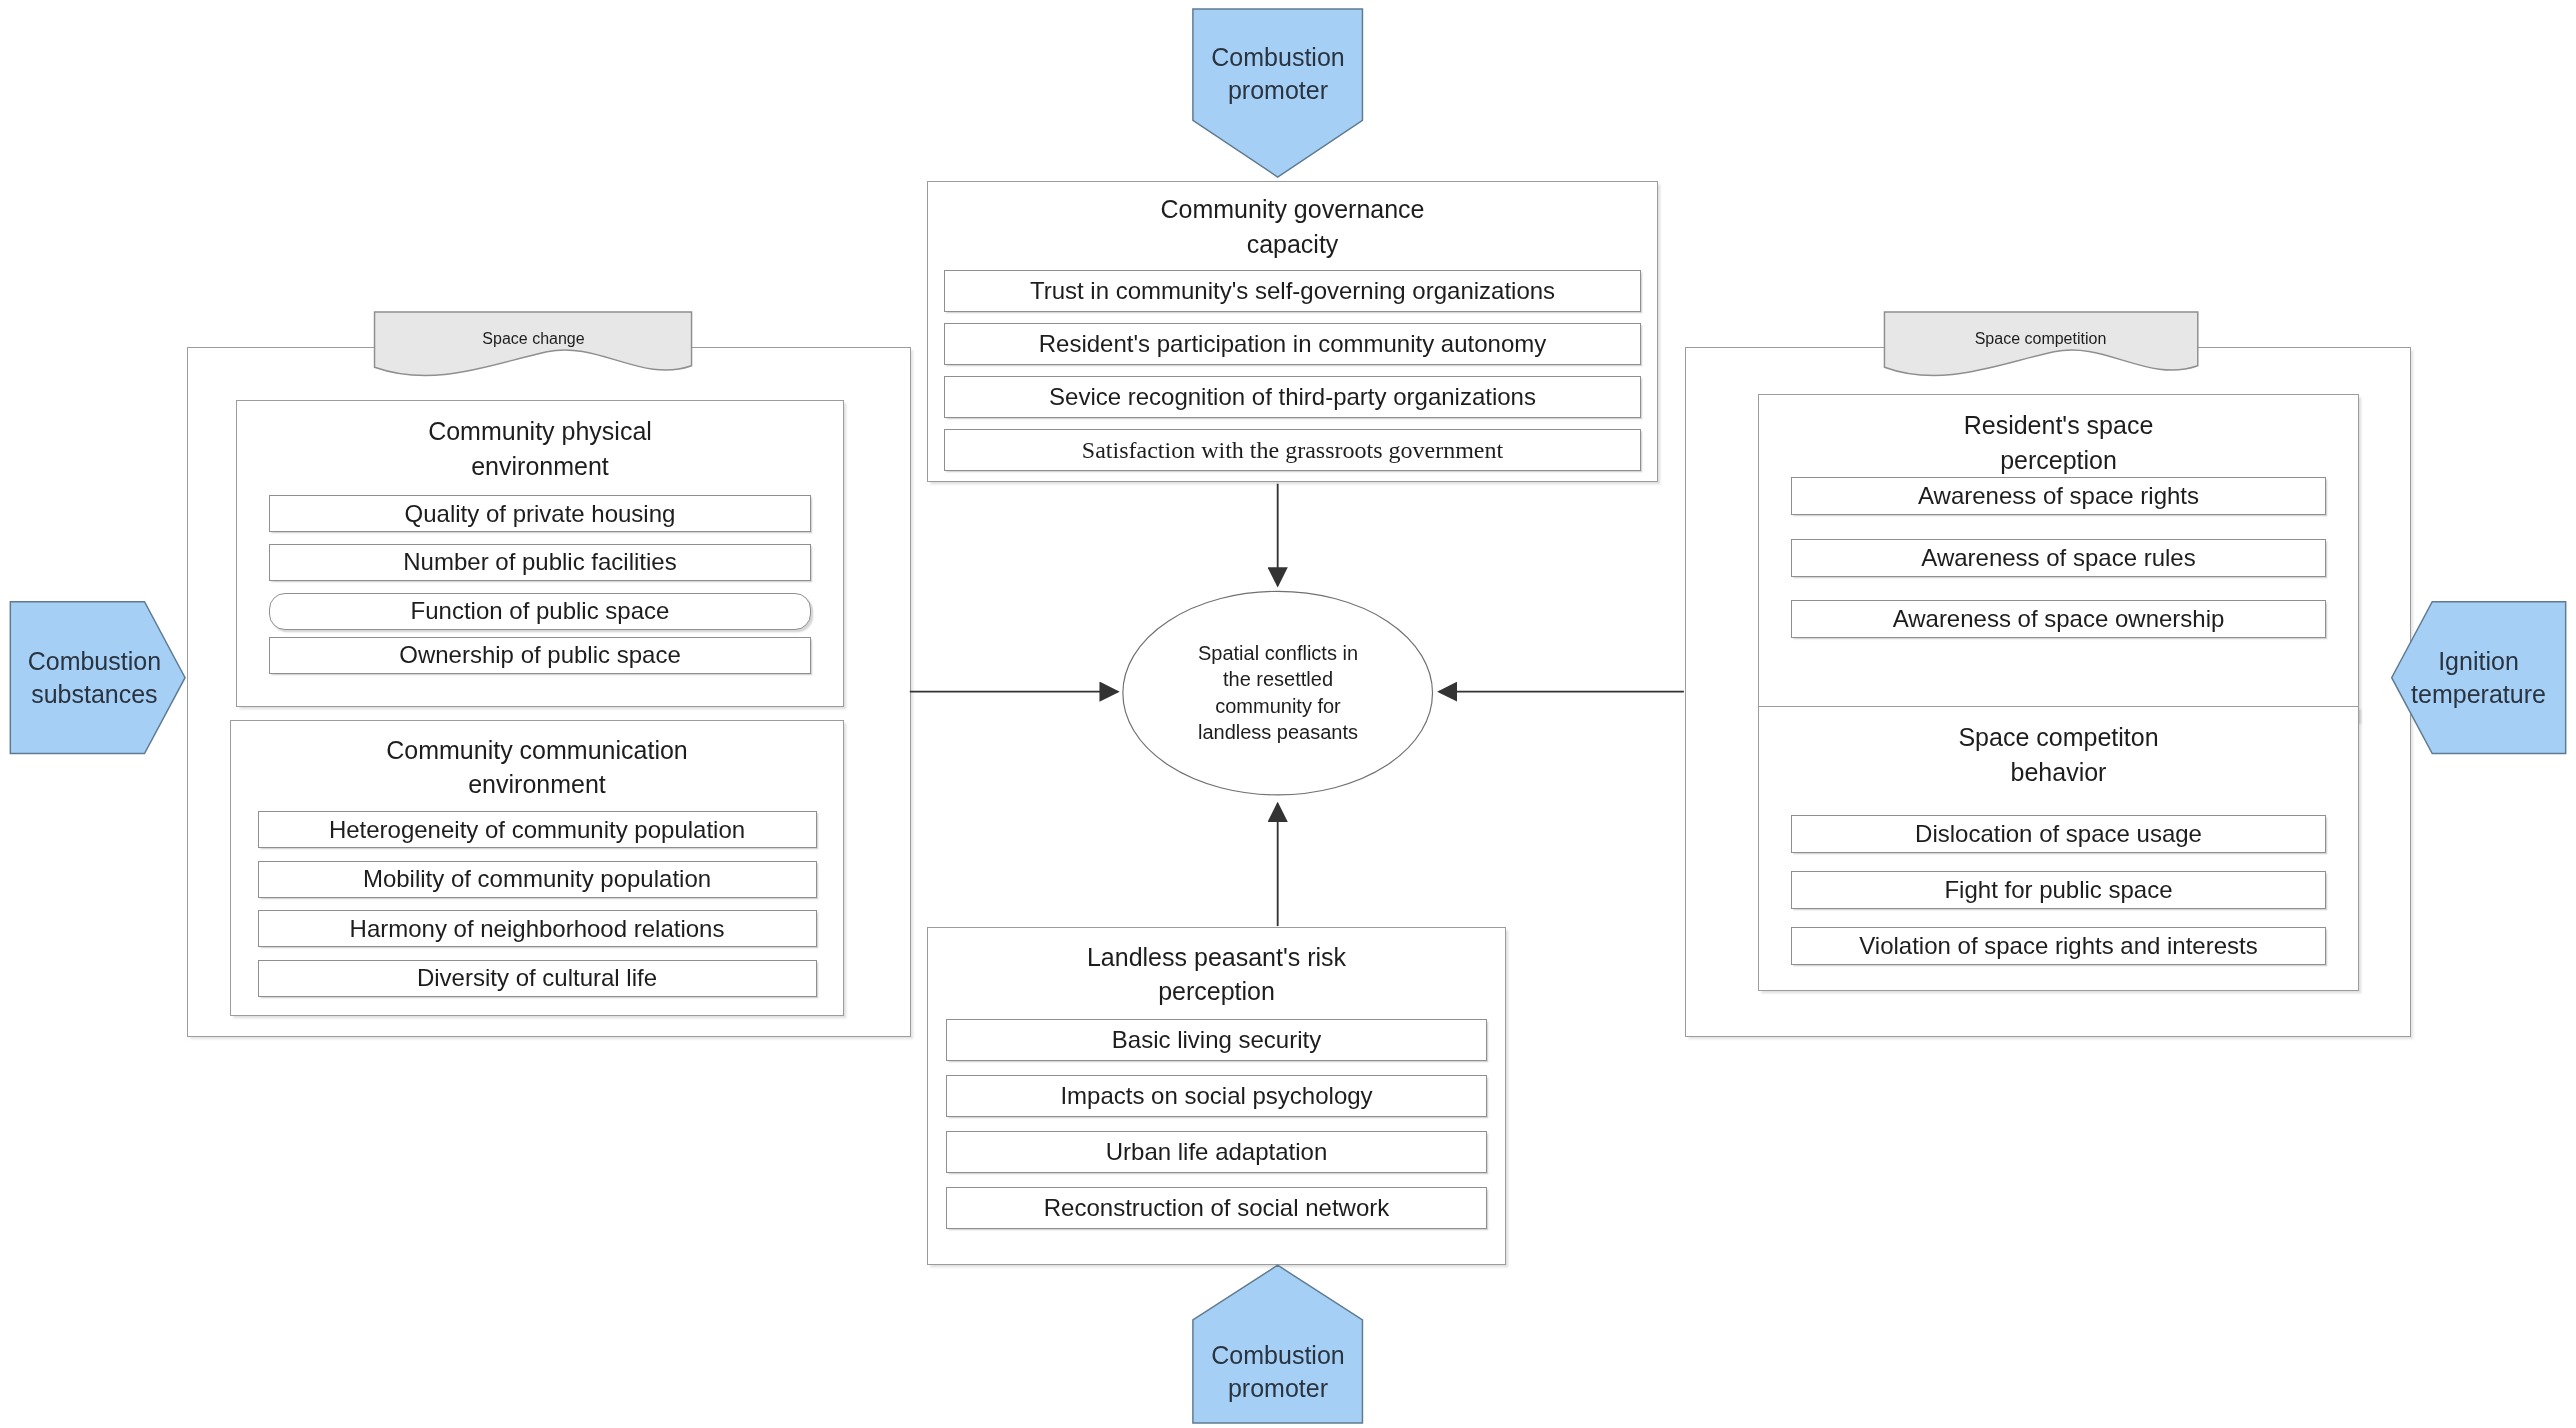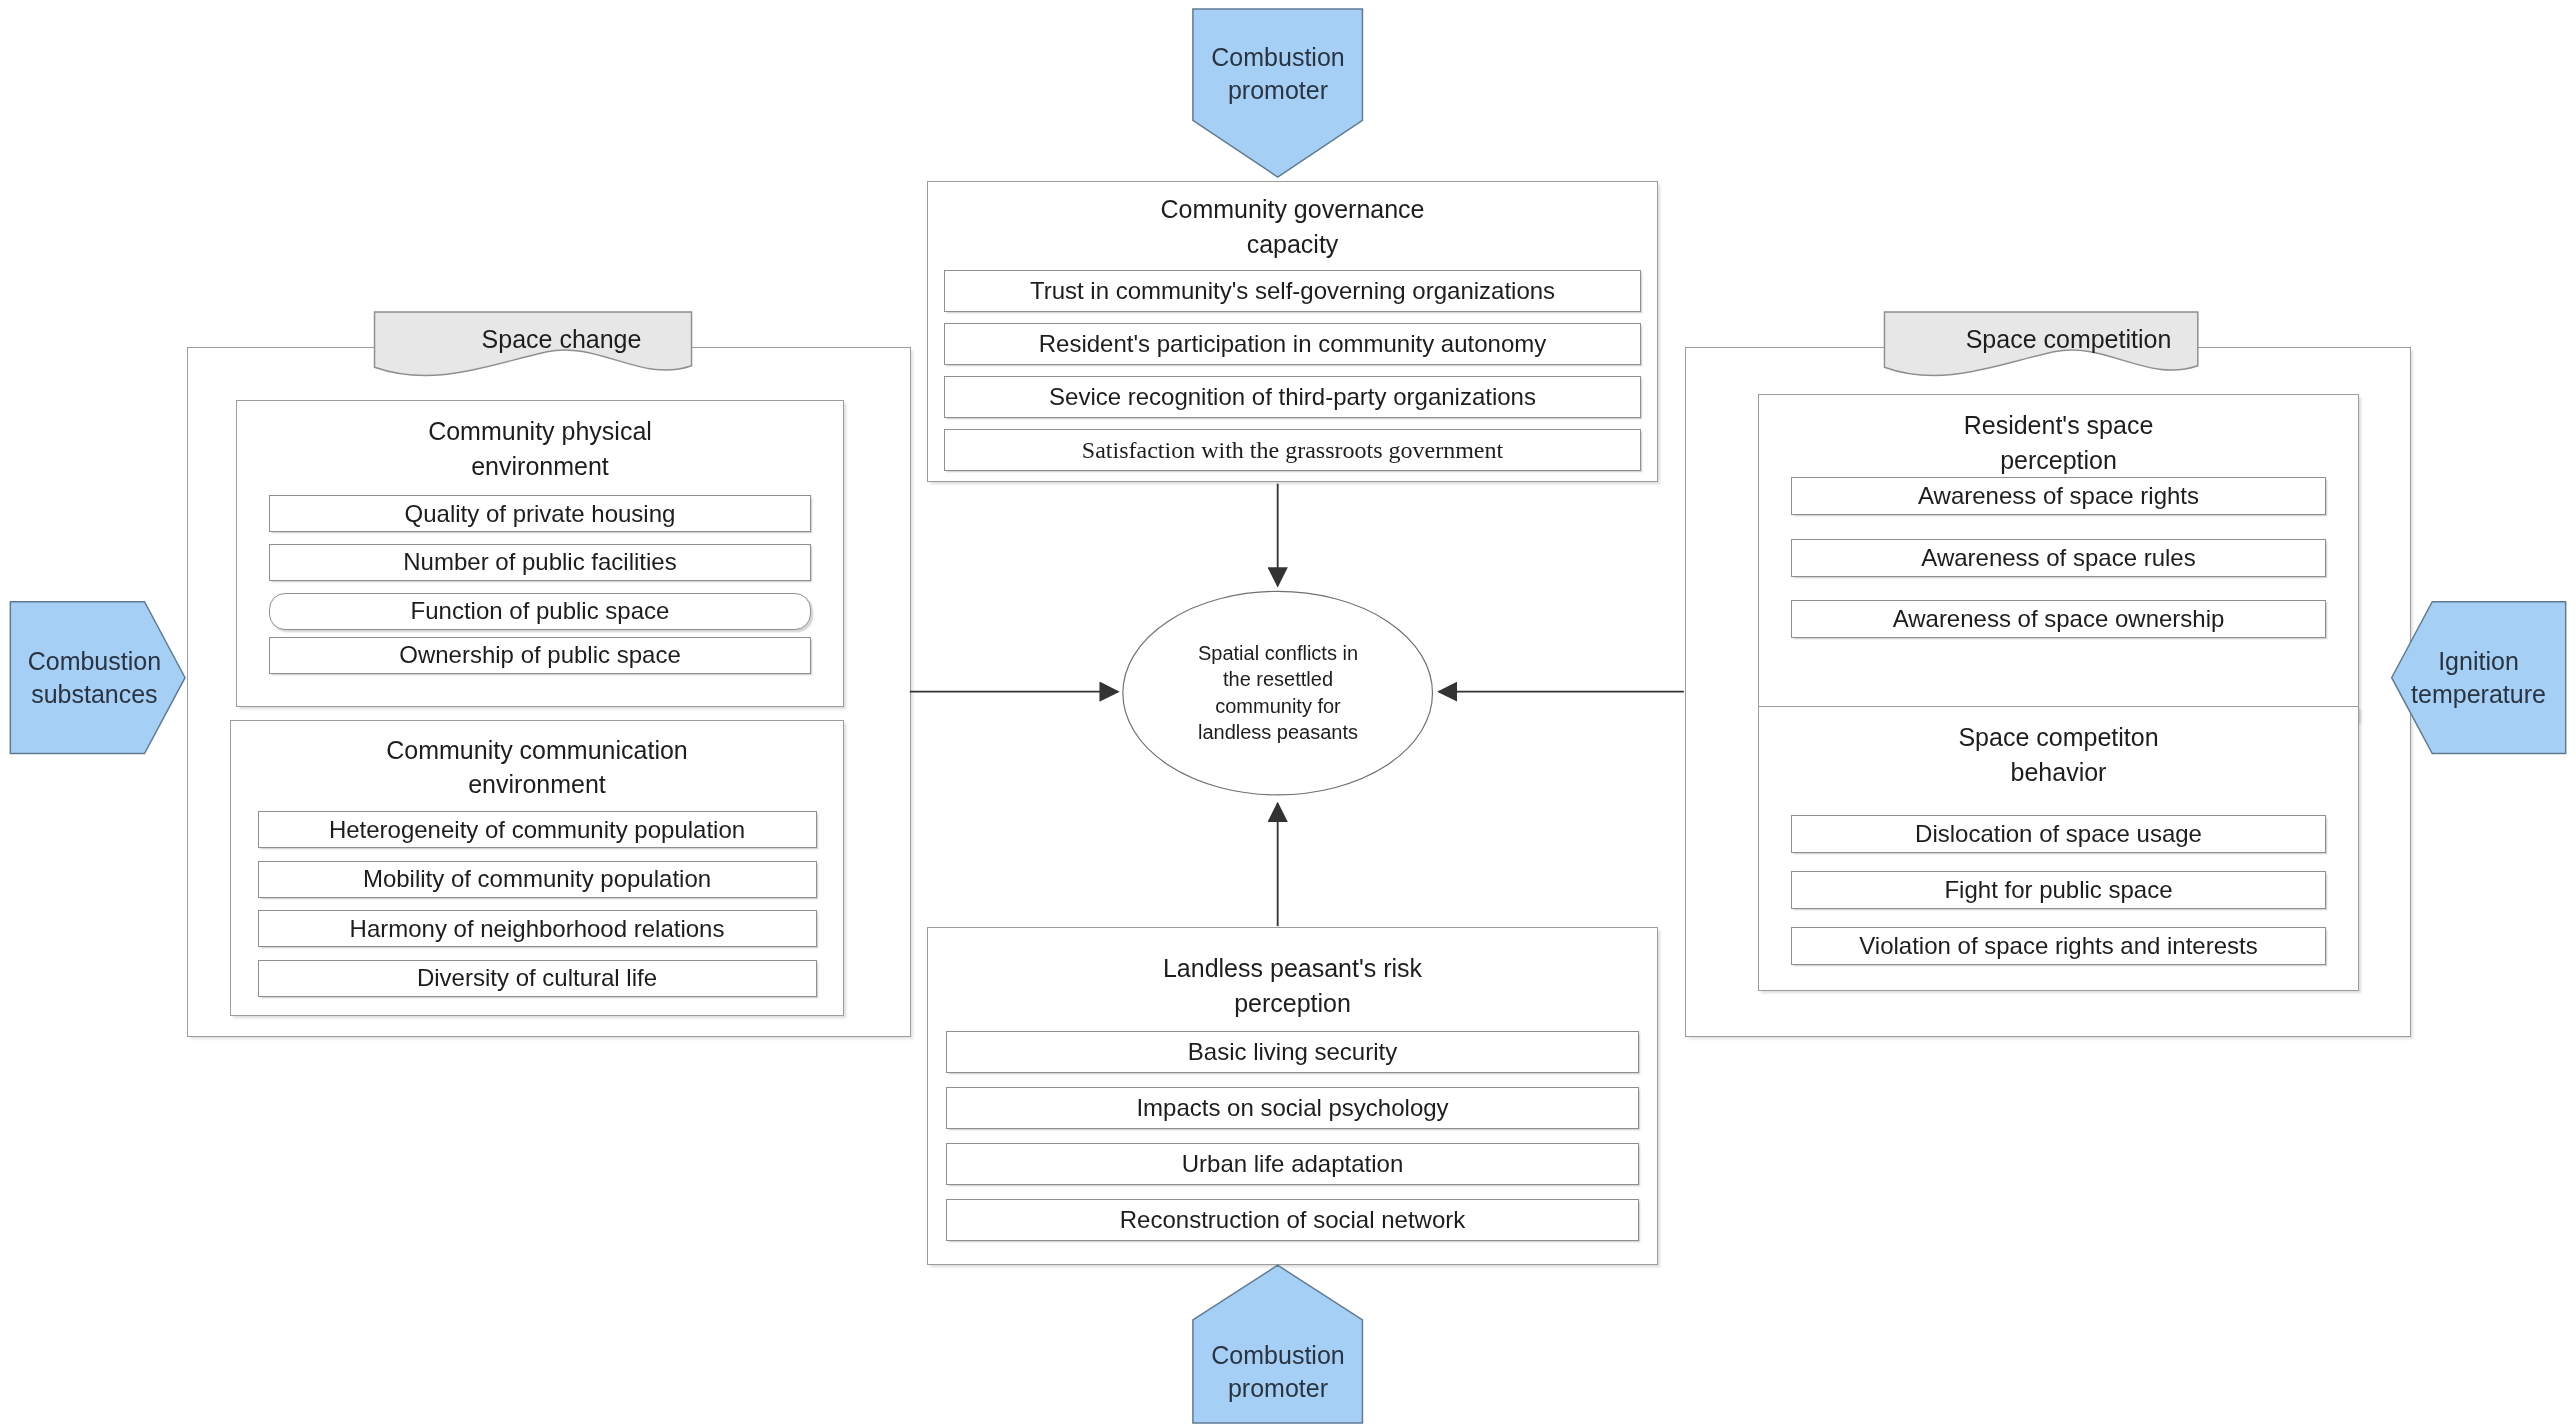--- a/index.html
+++ b/index.html
@@ -31,21 +31,21 @@
     border:1.5px solid var(--border-strong); background:#ffffff;
     box-shadow:2.2px 2.2px 1.5px rgba(0,0,0,0.16);
     display:flex; align-items:center; justify-content:center;
     font-size:24px; flex:0 0 auto; box-sizing:border-box;
   }
   .svg-layer{position:absolute; left:0; top:0; pointer-events:none;}
   .overlay-label{
     position:absolute; display:flex; align-items:center; justify-content:center;
     text-align:center; white-space:pre-line; line-height:1.32; pointer-events:none;
   }
-  .tab-label{font-size:25px;margin-left:28px;}
+  .tab-label{font-size:16px;}
   .marker-label{font-size:25px; color:#2A3440;}
   .ellipse-label{font-size:20px;}
 </style>
 </head>
 <body>
 
 <div class="stage">
 
   <div class="container" style="left:187px; top:347px; width:722px; height:688px;"></div>
   <div class="container" style="left:1685px; top:347px; width:724px; height:688px;"></div>
@@ -86,21 +86,21 @@
   </div>
 
   <div class="group-box" style="left:1758px; top:706px; width:601px; height:285px; padding:13.3px 32px;">
     <div class="box-title">Space competiton
 behavior</div>
     <div class="item" style="height:38px; margin-top:26px;">Dislocation of space usage</div>
     <div class="item" style="height:38px; margin-top:17.7px;">Fight for public space</div>
     <div class="item" style="height:38px; margin-top:17.7px;">Violation of space rights and interests</div>
   </div>
 
-  <div class="group-box" style="left:927px; top:927px; width:731px; height:338px; padding:11.8px 17.7px;justify-content:center;">
+  <div class="group-box" style="left:927px; top:927px; width:579px; height:338px; padding:11.8px 17.7px;">
     <div class="box-title">Landless peasant's risk
 perception</div>
     <div class="item" style="height:42px; margin-top:10.3px;">Basic living security</div>
     <div class="item" style="height:42px; margin-top:14px;">Impacts on social psychology</div>
     <div class="item" style="height:42px; margin-top:14px;">Urban life adaptation</div>
     <div class="item" style="height:42px; margin-top:14px;">Reconstruction of social network</div>
   </div>
 
   <svg class="svg-layer" width="2576" height="1429" viewBox="0 0 3494 1938">
     <defs>

